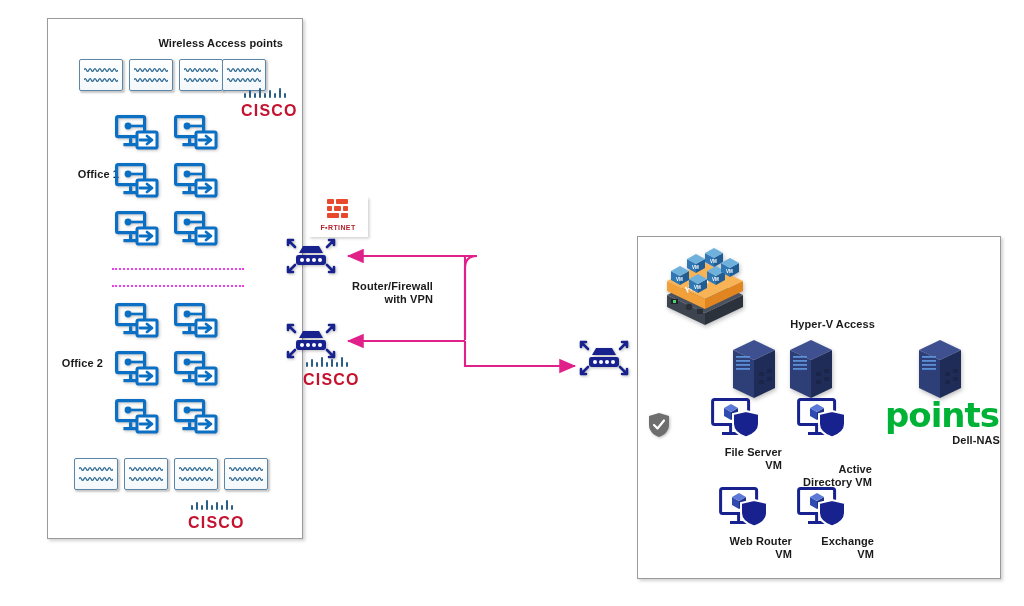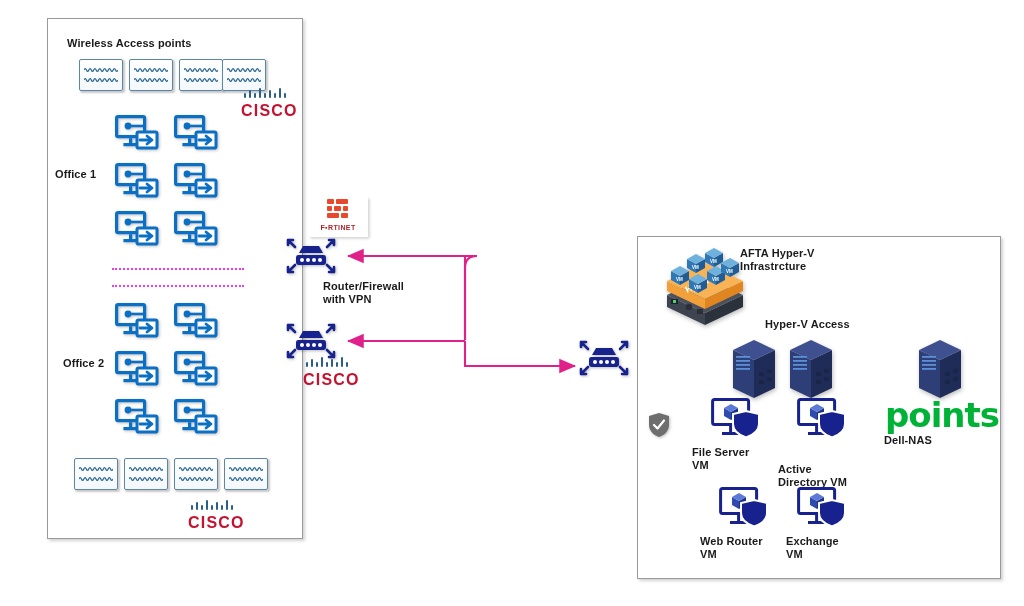--- a/index.html
+++ b/index.html
@@ -24,21 +24,21 @@
     box-sizing:border-box;
   }
   #left-panel{left:47px;  top:18px;  width:256px; height:521px;}
   #right-panel{left:637px;top:236px; width:364px; height:343px;}
 
   
   .lbl{
     position:absolute;
     color:#1a1a1a;
     font-weight:bold;
-    text-align:left;
+    text-align:right;
     line-height:1.18;
     white-space:pre-line;
     letter-spacing:.1px;
   }
   .f11{font-size:11px;}
 
   
   .ap{
     position:absolute;
     width:42px;height:30px;
@@ -276,21 +276,21 @@
   <g fill="none" stroke="#0b6fc4" stroke-width="3">
     <rect x="22" y="17" width="20" height="16" rx="1.6" fill="#ffffff"></rect>
   </g>
   <path d="M25,25 H36 M32,21 L37,25 L32,29" fill="none" stroke="#0b6fc4" stroke-width="2.8" stroke-linecap="round" stroke-linejoin="round"></path>
 </svg>
     </div>
 
   <div class="dashline" style="left:112px;top:268px;width:132px;"></div>
   <div class="dashline" style="left:112px;top:285px;width:132px;"></div>
 
-  <div class="lbl f11" style="left:63px;top:357px;width:64px;">Office 2</div>
+  <div class="lbl f11" style="left:39px;top:357px;width:64px;">Office 2</div>
 
   <div class="pc" style="left:115px;top:303px;">
 <svg width="44" height="40" viewBox="0 0 44 40" aria-hidden="true">
   <g fill="none" stroke="#0b6fc4" stroke-width="3.2">
     <rect x="1.6" y="1.6" width="28" height="20" rx="1.6"></rect>
     <path d="M15.6,23.2 V28.4"></path>
     <path d="M8.4,29.6 H22.8"></path>
   </g>
   <circle cx="13" cy="11" r="3.4" fill="#0b6fc4"></circle>
   <path d="M13,11 H30" stroke="#0b6fc4" stroke-width="2.6"></path>
@@ -605,22 +605,20 @@
         <g transform="translate(64,14)">
           <polygon points="0,6 9,11 9,20 0,15" fill="#2f78b5"></polygon>
           <polygon points="18,6 9,11 9,20 18,15" fill="#1f5d94"></polygon>
           <polygon points="0,6 9,1 18,6 9,11" fill="#6fb1dd"></polygon>
           <text x="5" y="16" fill="#ffffff" font-size="4.5" font-weight="bold" font-family="Liberation Sans, sans-serif">VM</text>
         </g>
       </g>
     </svg>
   </div>
 
-  <div class="lbl f11" style="left:740px;top:247px;width:130px;">AFTA Hyper-V
-Infrastrcture</div>
 
   <div class="lbl f11" style="left:765px;top:318px;width:110px;">Hyper-V Access</div>
 
   <div class="tower" style="left:729px;top:336px;">
 <svg width="50" height="66" viewBox="0 0 50 66" aria-hidden="true">
   <polygon points="4,14 25,24 25,62 4,52" fill="#2e3f77"></polygon>
   <polygon points="46,14 25,24 25,62 46,52" fill="#1f2c57"></polygon>
   <polygon points="4,14 25,4 46,14 25,24" fill="#3e5090"></polygon>
   <g fill="#5b8fd6">
     <rect x="7" y="20" width="14" height="1.8"></rect>

